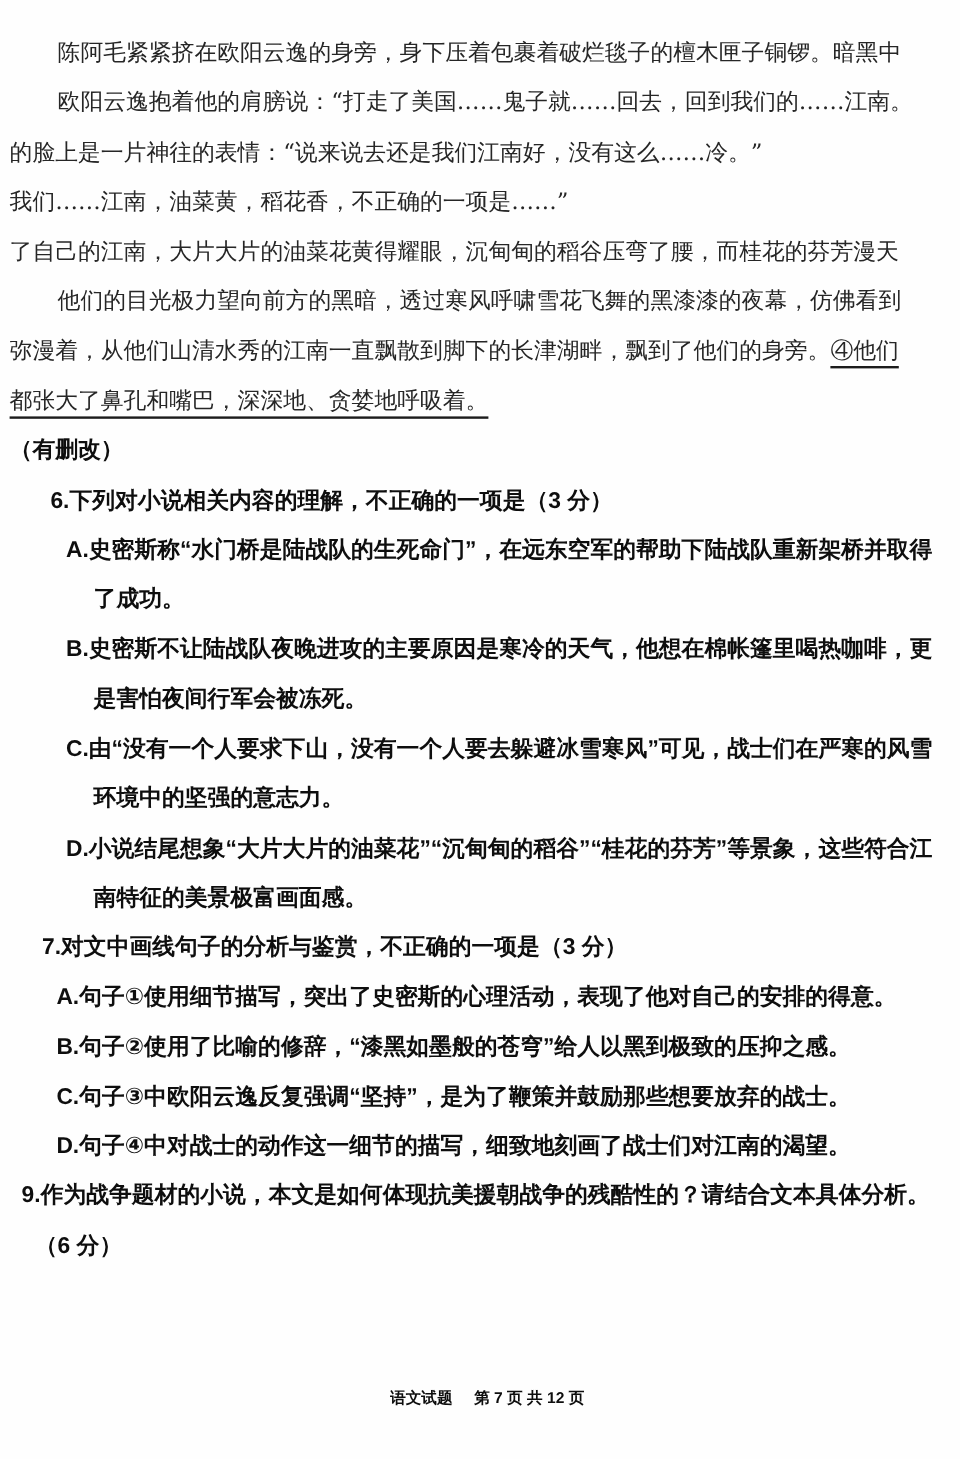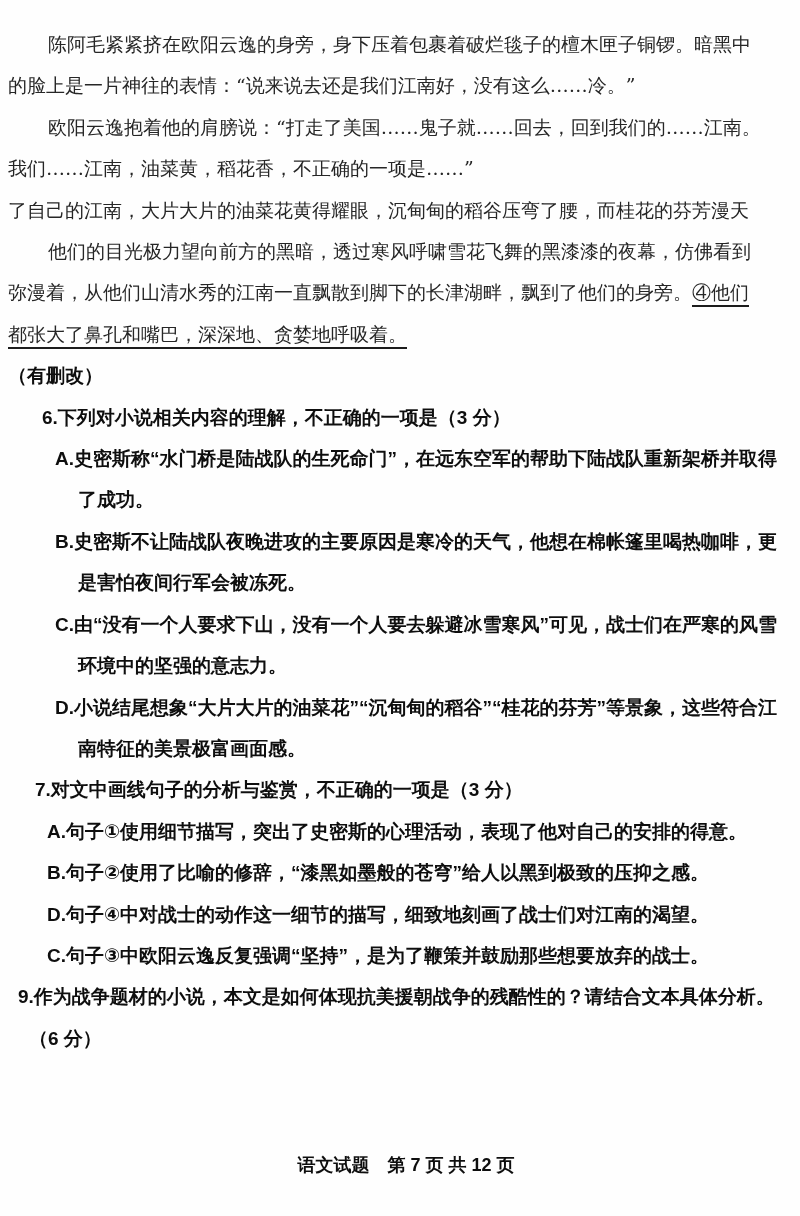--- a/index.html
+++ b/index.html
@@ -32,35 +32,35 @@
   .stem6 { padding-left: 34px; }
   .stem7 { padding-left: 27px; }
   .opt6 { padding-left: 70px; text-indent: -23px; }
   .opt7 { padding-left: 62px; text-indent: -23px; }
   .q8 { padding-left: 22px; text-indent: -13px; }
   .q9 { padding-left: 21px; text-indent: -11px; }
   .footer {
     position: absolute;
     left: 12px; right: 0; top: 1150px;
     text-align: center;
-    font-size: 18px;
+    font-size: 13px;
     line-height: 30px;
   }
   .footer span + span { margin-left: 18px; }
 </style>
 </head>
 <body>
 
 <div class="page">
   <div class="content">
 
     <section>
       <div class="row hand ind">陈阿毛紧紧挤在欧阳云逸的身旁，身下压着包裹着破烂毯子的檀木匣子铜锣。暗黑中</div>
+      <div class="row hand ind">欧阳云逸抱着他的肩膀说：“打走了美国……鬼子就……回去，回到我们的……江南。</div>
       <div class="row hand">的脸上是一片神往的表情：“说来说去还是我们江南好，没有这么……冷。”</div>
-      <div class="row hand ind">欧阳云逸抱着他的肩膀说：“打走了美国……鬼子就……回去，回到我们的……江南。</div>
       <div class="row hand">我们……江南，油菜黄，稻花香，不正确的一项是……”</div>
       <div class="row hand">了自己的江南，大片大片的油菜花黄得耀眼，沉甸甸的稻谷压弯了腰，而桂花的芬芳漫天</div>
       <div class="row hand ind">他们的目光极力望向前方的黑暗，透过寒风呼啸雪花飞舞的黑漆漆的夜幕，仿佛看到</div>
       <div class="row hand">
         <span>弥漫着，从他们山清水秀的江南一直飘散到脚下的长津湖畔，飘到了他们的身旁。</span><span class="u">④他们</span>
       </div>
       <div class="row hand">
         <span class="u">都张大了鼻孔和嘴巴，深深地、贪婪地呼吸着。</span>
       </div>
     </section>
@@ -89,24 +89,24 @@
       <div class="row print stem7">
         <span>7.</span><span>对文中画线句子的分析与鉴赏，不正确的一项是（3 分）</span>
       </div>
       <div class="row print opt7">
         <span>A.</span><span>句子①使用细节描写，突出了史密斯的心理活动，表现了他对自己的安排的得意。</span>
       </div>
       <div class="row print opt7">
         <span>B.</span><span>句子②使用了比喻的修辞，“漆黑如墨般的苍穹”给人以黑到极致的压抑之感。</span>
       </div>
       <div class="row print opt7">
-        <span>D.</span><span>句子④中对战士的动作这一细节的描写，细致地刻画了战士们对江南的渴望。</span>
+        <span>C.</span><span>句子③中欧阳云逸反复强调“坚持”，是为了鞭策并鼓励那些想要放弃的战士。</span>
       </div>
       <div class="row print opt7">
-        <span>C.</span><span>句子③中欧阳云逸反复强调“坚持”，是为了鞭策并鼓励那些想要放弃的战士。</span>
+        <span>D.</span><span>句子④中对战士的动作这一细节的描写，细致地刻画了战士们对江南的渴望。</span>
       </div>
     </section>
 
 
     <section>
       <div class="row print q9">
         <span>9.</span><span>作为战争题材的小说，本文是如何体现抗美援朝战争的残酷性的？请结合文本具体分析。（6 分）</span>
       </div>
     </section>
 

